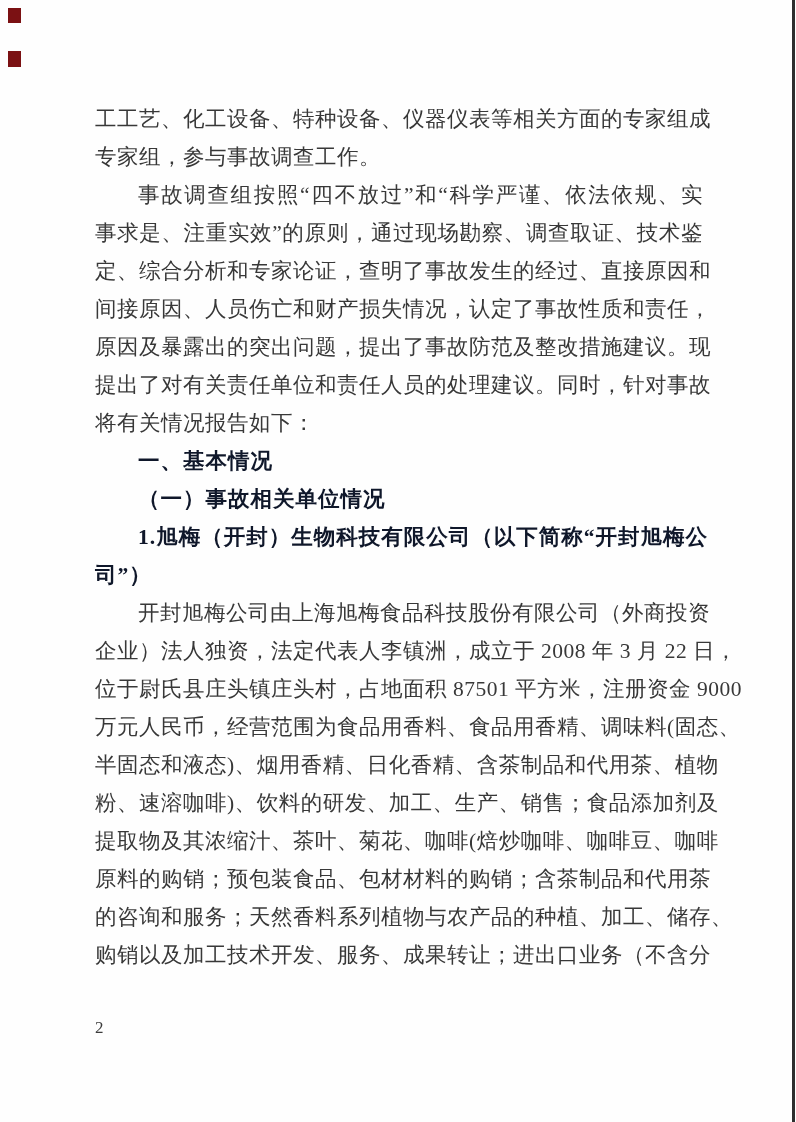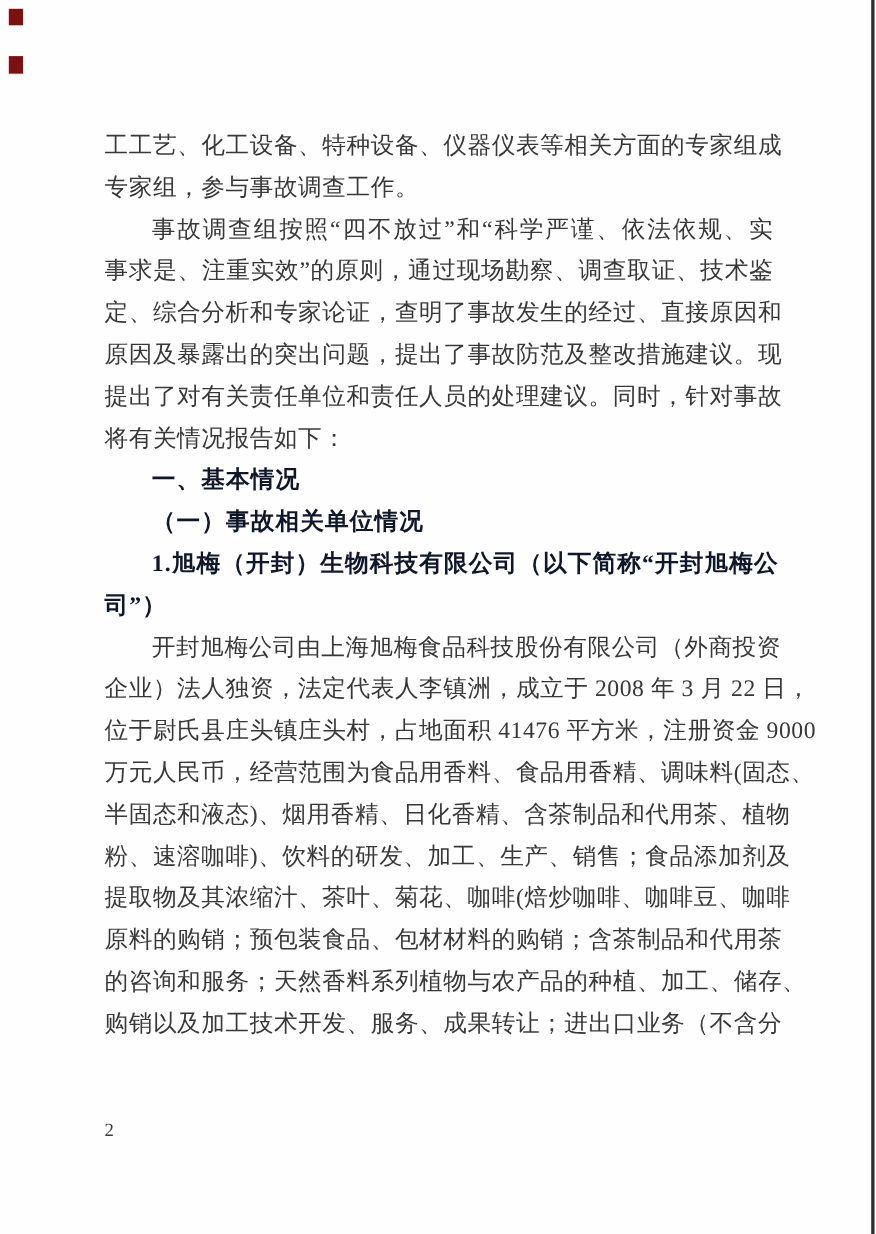--- a/index.html
+++ b/index.html
@@ -28,21 +28,21 @@
   .stamp {
     position: absolute;
     background: var(--stamp-red, #7b1113);
   }
   .stamp-a { left: 8px; top: 8px;  width: 13px; height: 15px; }
   .stamp-b { left: 8px; top: 51px; width: 13px; height: 16px; }
 
   .doc-body {
     position: absolute;
     left: 95px;
-    top: 113px;
+    top: 100px;
     width: 608px;
     color: #383838;
     font-size: 21.5px;
     line-height: 38px;
     letter-spacing: 0.5px;
   }
   .line {
     text-align: justify;
     text-align-last: justify;
     white-space: nowrap;
@@ -73,30 +73,31 @@
 <div class="page">
   <div class="stamp stamp-a"></div>
   <div class="stamp stamp-b"></div>
   <div class="edge-line"></div>
   <main class="doc-body">
       <div class="line">工工艺、化工设备、特种设备、仪器仪表等相关方面的专家组成</div>
       <div class="line left">专家组，参与事故调查工作。</div>
       <div class="line indent">事故调查组按照“四不放过”和“科学严谨、依法依规、实</div>
       <div class="line">事求是、注重实效”的原则，通过现场勘察、调查取证、技术鉴</div>
       <div class="line">定、综合分析和专家论证，查明了事故发生的经过、直接原因和</div>
+      <div class="line">间接原因、人员伤亡和财产损失情况，认定了事故性质和责任，</div>
       <div class="line">原因及暴露出的突出问题，提出了事故防范及整改措施建议。现</div>
       <div class="line">提出了对有关责任单位和责任人员的处理建议。同时，针对事故</div>
       <div class="line left">将有关情况报告如下：</div>
       <div class="line bold indent left">一、基本情况</div>
       <div class="line bold indent left">（一）事故相关单位情况</div>
       <div class="line bold indent">1.旭梅（开封）生物科技有限公司（以下简称“开封旭梅公</div>
       <div class="line bold left">司”）</div>
       <div class="line indent">开封旭梅公司由上海旭梅食品科技股份有限公司（外商投资</div>
       <div class="line">企业）法人独资，法定代表人李镇洲，成立于 2008 年 3 月 22 日，</div>
-      <div class="line">位于尉氏县庄头镇庄头村，占地面积 41476 平方米，注册资金 9000</div>
+      <div class="line">位于尉氏县庄头镇庄头村，占地面积 87501 平方米，注册资金 9000</div>
       <div class="line">万元人民币，经营范围为食品用香料、食品用香精、调味料(固态、</div>
       <div class="line">半固态和液态)、烟用香精、日化香精、含茶制品和代用茶、植物</div>
       <div class="line">粉、速溶咖啡)、饮料的研发、加工、生产、销售；食品添加剂及</div>
       <div class="line">提取物及其浓缩汁、茶叶、菊花、咖啡(焙炒咖啡、咖啡豆、咖啡</div>
       <div class="line">原料的购销；预包装食品、包材材料的购销；含茶制品和代用茶</div>
       <div class="line">的咨询和服务；天然香料系列植物与农产品的种植、加工、储存、</div>
       <div class="line">购销以及加工技术开发、服务、成果转让；进出口业务（不含分</div>
     </main>
   <div class="pagenum">2</div>
 </div>

